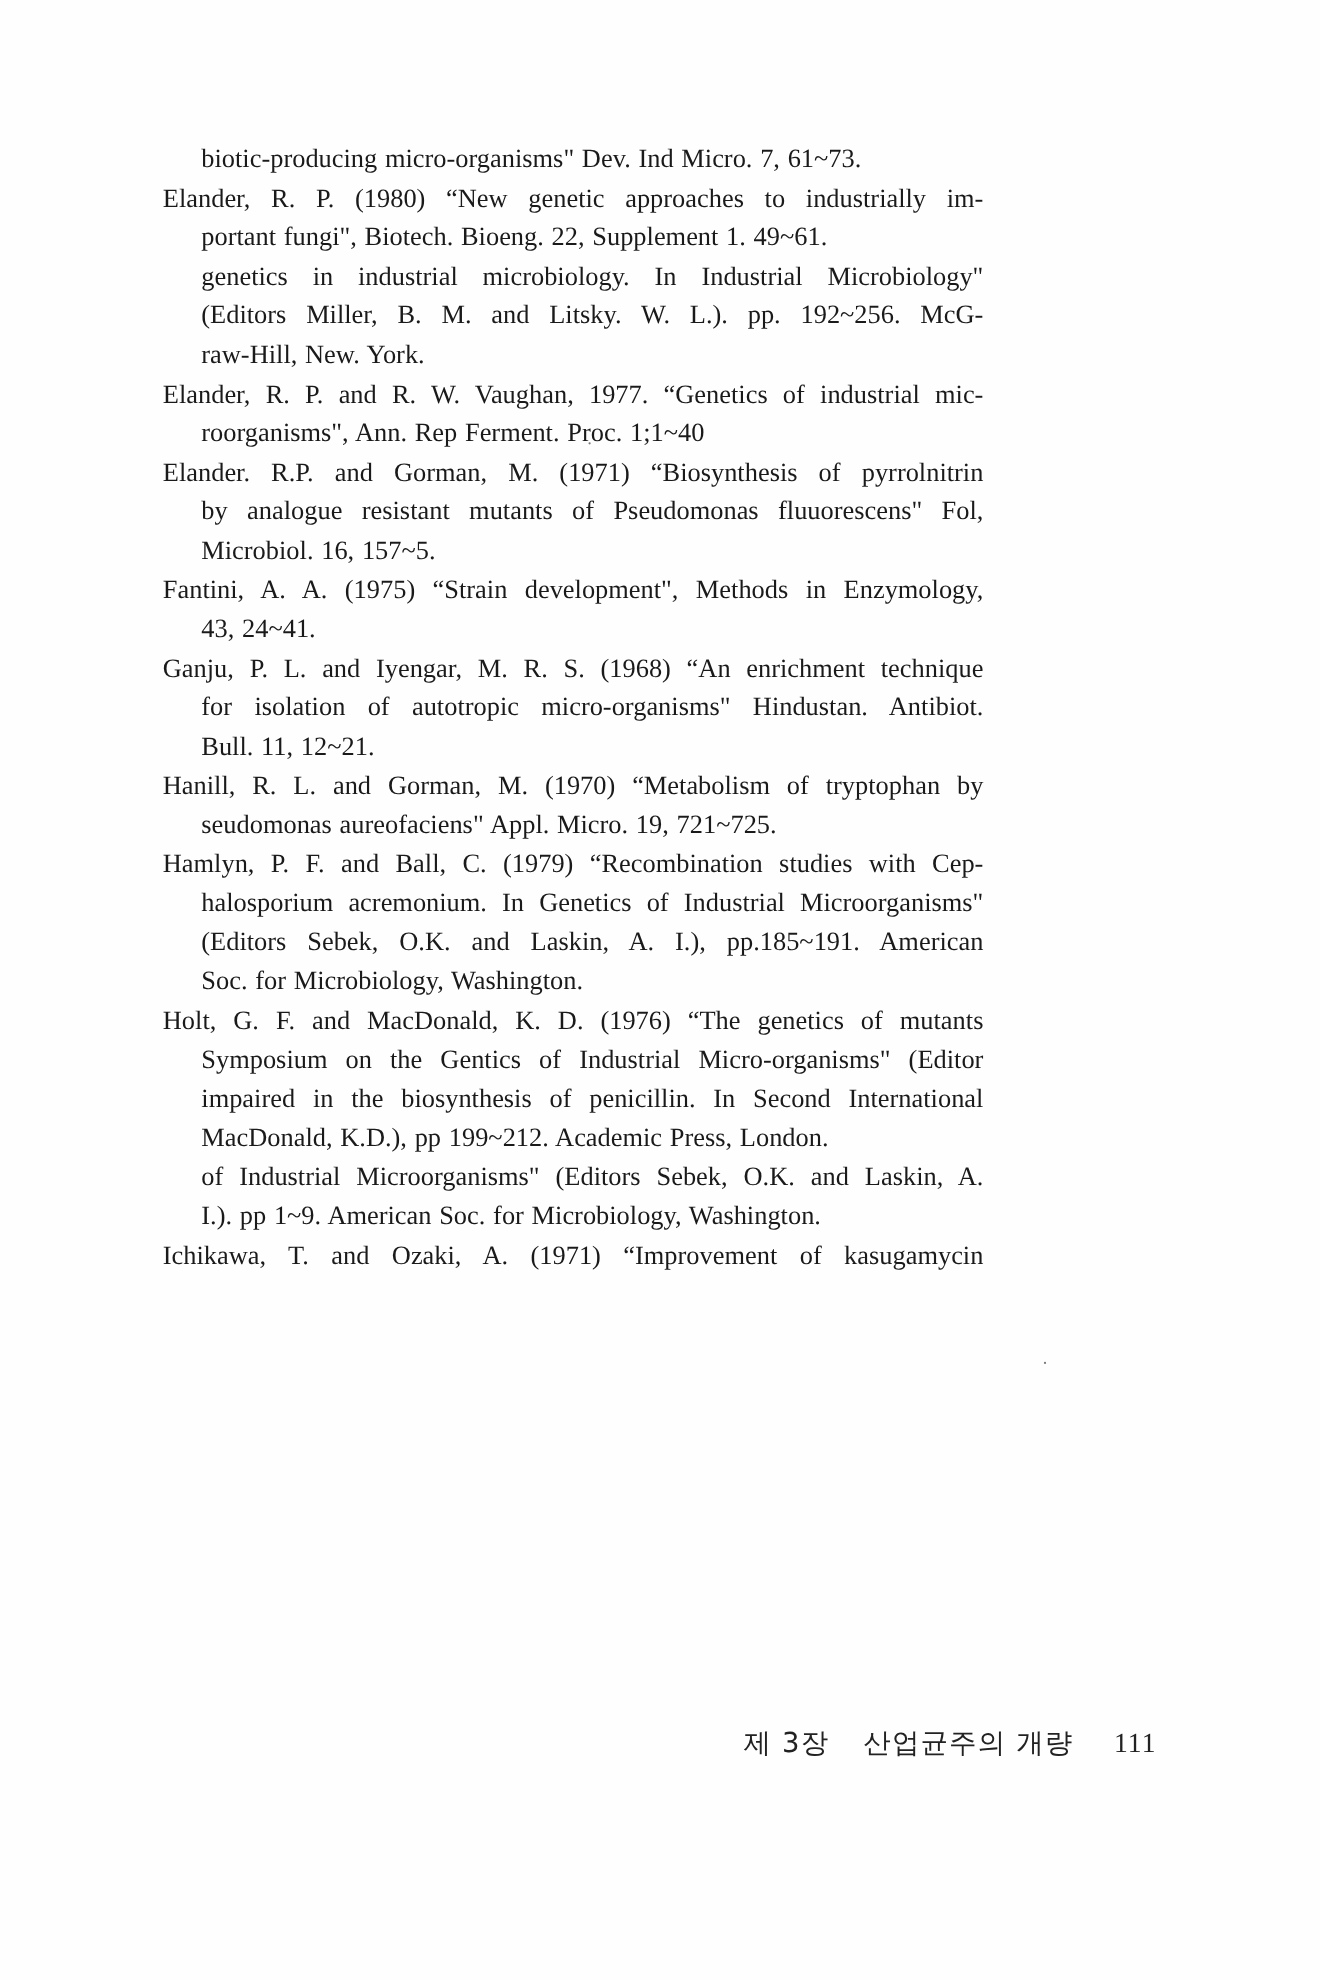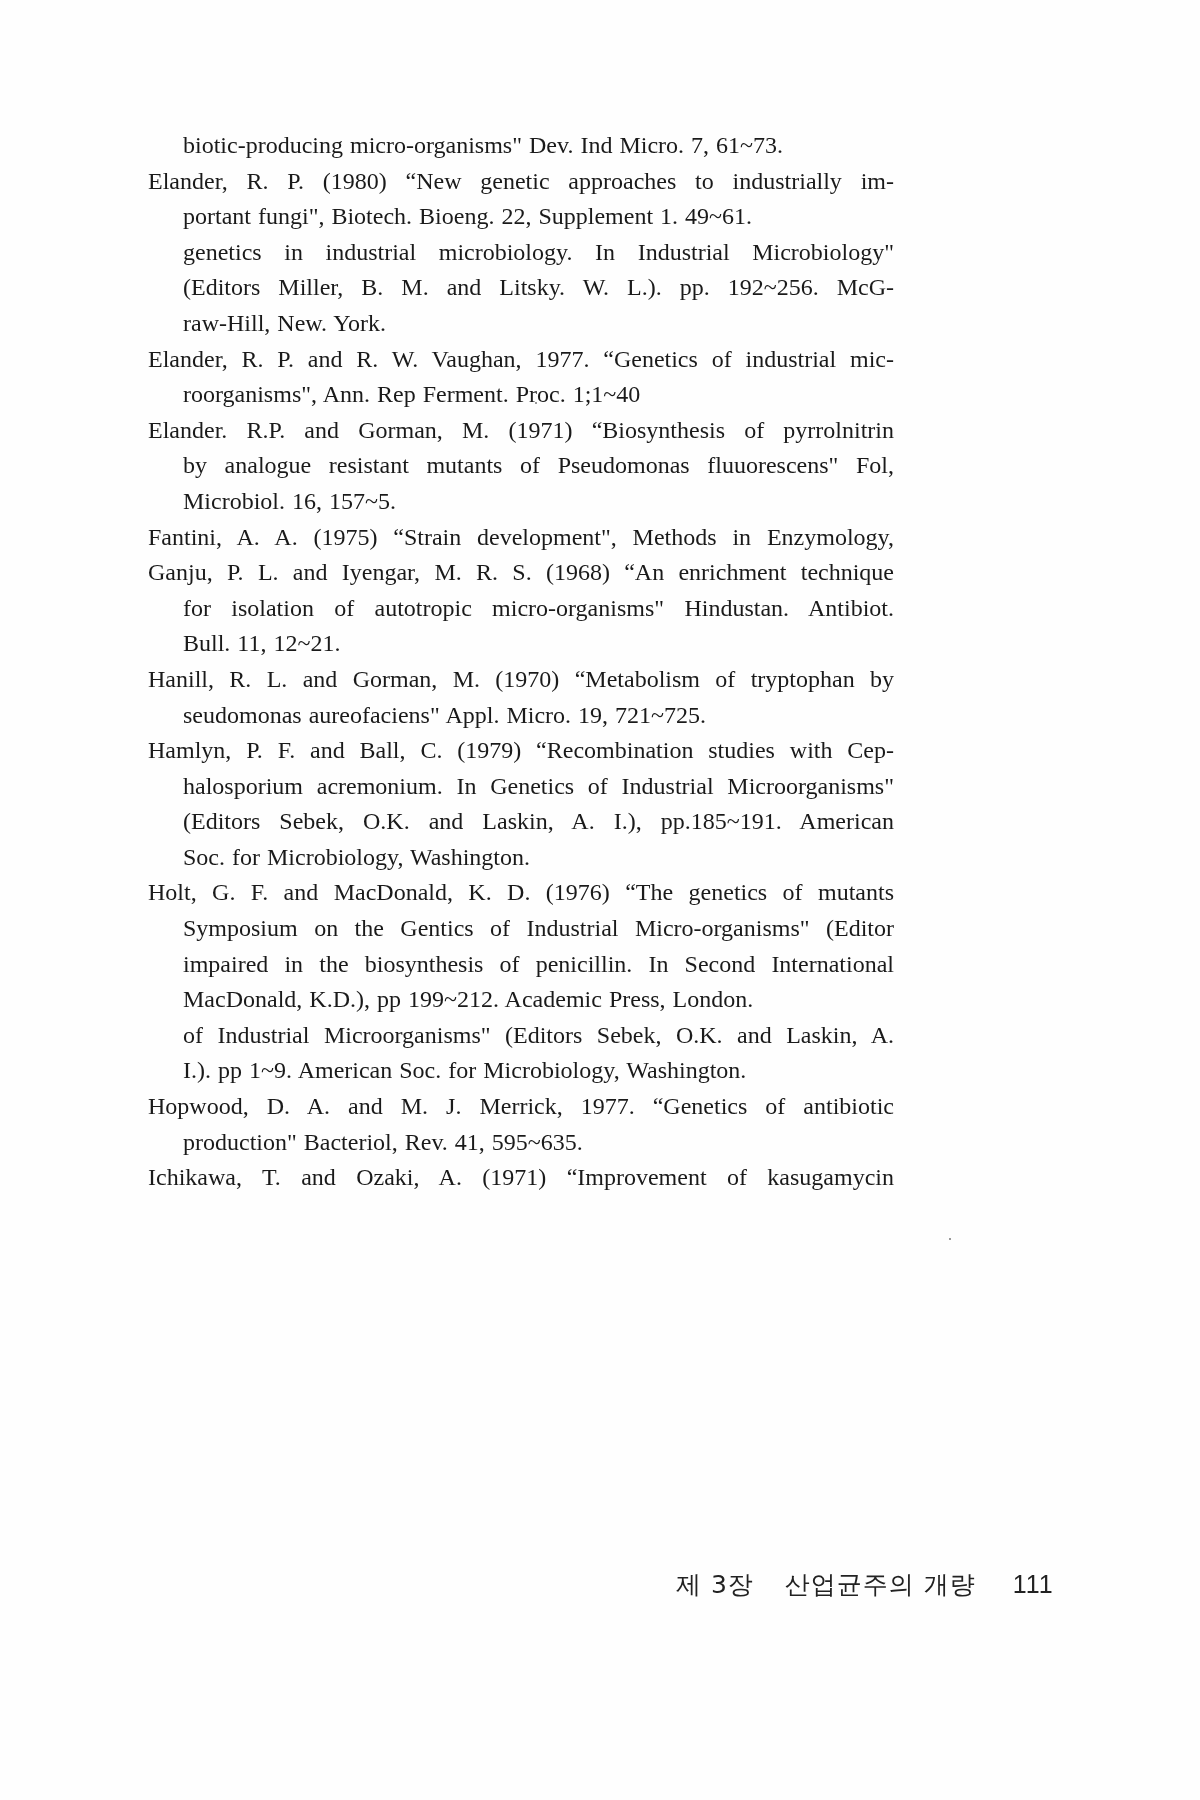--- a/index.html
+++ b/index.html
@@ -54,21 +54,21 @@
     font-size: 25px;
     font-family: "DejaVu Sans", sans-serif;
     color: #222;
     letter-spacing: 1px;
     white-space: nowrap;
   }
   .footer span {
     margin-right: 22px;
   }
   .footer .pno {
-    font-family: Liberation Sans, sans-serif;
+    font-family: Liberation Serif, serif;
     margin-right: 0;
     margin-left: 6px;
     text-align: right;
   }
   .speck {
     position: absolute;
     width: 2px;
     height: 2px;
     background: #777;
     border-radius: 50%;
@@ -95,20 +95,21 @@
         <div class="line"><span>Elander, R. P. and R. W. Vaughan, 1977. “Genetics of industrial mic-</span></div>
         <div class="line cont last"><span>roorganisms", </span><span class="i">Ann. Rep Ferment.</span><span> Proc. 1;1~40</span></div>
       </div>
       <div>
         <div class="line"><span>Elander. R.P. and Gorman, M. (1971) “Biosynthesis of pyrrolnitrin</span></div>
         <div class="line cont"><span>by analogue resistant mutants of Pseudomonas fluuorescens" </span><span class="i">Fol,</span></div>
         <div class="line cont last"><span class="i">Microbiol. 16,</span><span> 157~5.</span></div>
       </div>
       <div>
         <div class="line"><span>Fantini, A. A. (1975) “Strain development", </span><span class="i">Methods in Enzymology,</span></div>
+        <div class="line cont last"><span class="i">43,</span><span> 24~41.</span></div>
       </div>
       <div>
         <div class="line"><span>Ganju, P. L. and Iyengar, M. R. S. (1968) “An enrichment technique</span></div>
         <div class="line cont"><span>for isolation of autotropic micro-organisms" </span><span class="i">Hindustan. Antibiot.</span></div>
         <div class="line cont last"><span class="i">Bull. 11,</span><span> 12~21.</span></div>
       </div>
       <div>
         <div class="line"><span>Hanill, R. L. and Gorman, M. (1970) “Metabolism of tryptophan by</span></div>
         <div class="line cont last"><span>seudomonas aureofaciens" </span><span class="i">Appl. Micro. 19,</span><span> 721~725.</span></div>
       </div>
@@ -122,24 +123,20 @@
         <div class="line"><span>Holt, G. F. and MacDonald, K. D. (1976) “The genetics of mutants</span></div>
         <div class="line cont"><span class="i">Symposium on the Gentics of Industrial Micro-organisms</span><span>" (Editor</span></div>
         <div class="line cont"><span>impaired in the biosynthesis of penicillin. </span><span class="i">In Second International</span></div>
         <div class="line cont last"><span>MacDonald, K.D.), pp 199~212. Academic Press, London.</span></div>
       </div>
       <div>
         <div class="line cont"><span class="i">of Industrial Microorganisms</span><span>" (Editors Sebek, O.K. and Laskin, A.</span></div>
         <div class="line cont last"><span>I.). pp 1~9. American Soc. for Microbiology, Washington.</span></div>
       </div>
       <div>
-        <div class="line"><span>Hopwood, D. A. and M. J. Merrick, 1977. “Genetics of antibiotic</span></div>
-        <div class="line cont last"><span>production" </span><span class="i">Bacteriol, Rev. 41,</span><span> 595~635.</span></div>
-      </div>
-      <div>
         <div class="line"><span>Ichikawa, T. and Ozaki, A. (1971) “Improvement of kasugamycin</span></div>
       </div>
     </div>
 
   <div class="footer">
     <span>제 3장</span>
     <span>산업균주의 개량</span>
     <span class="pno">111</span>
   </div>
 

